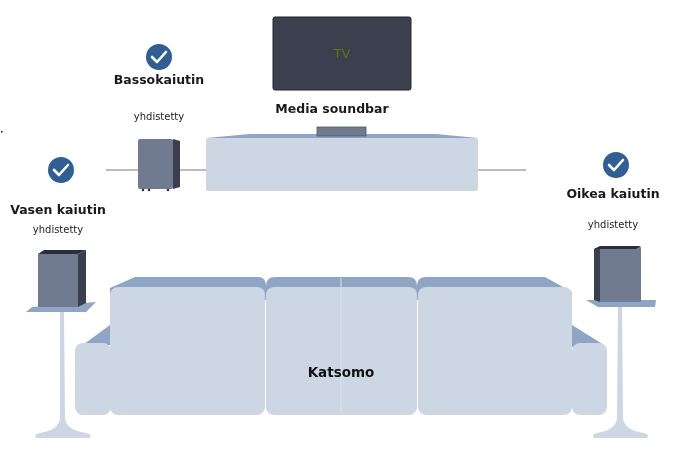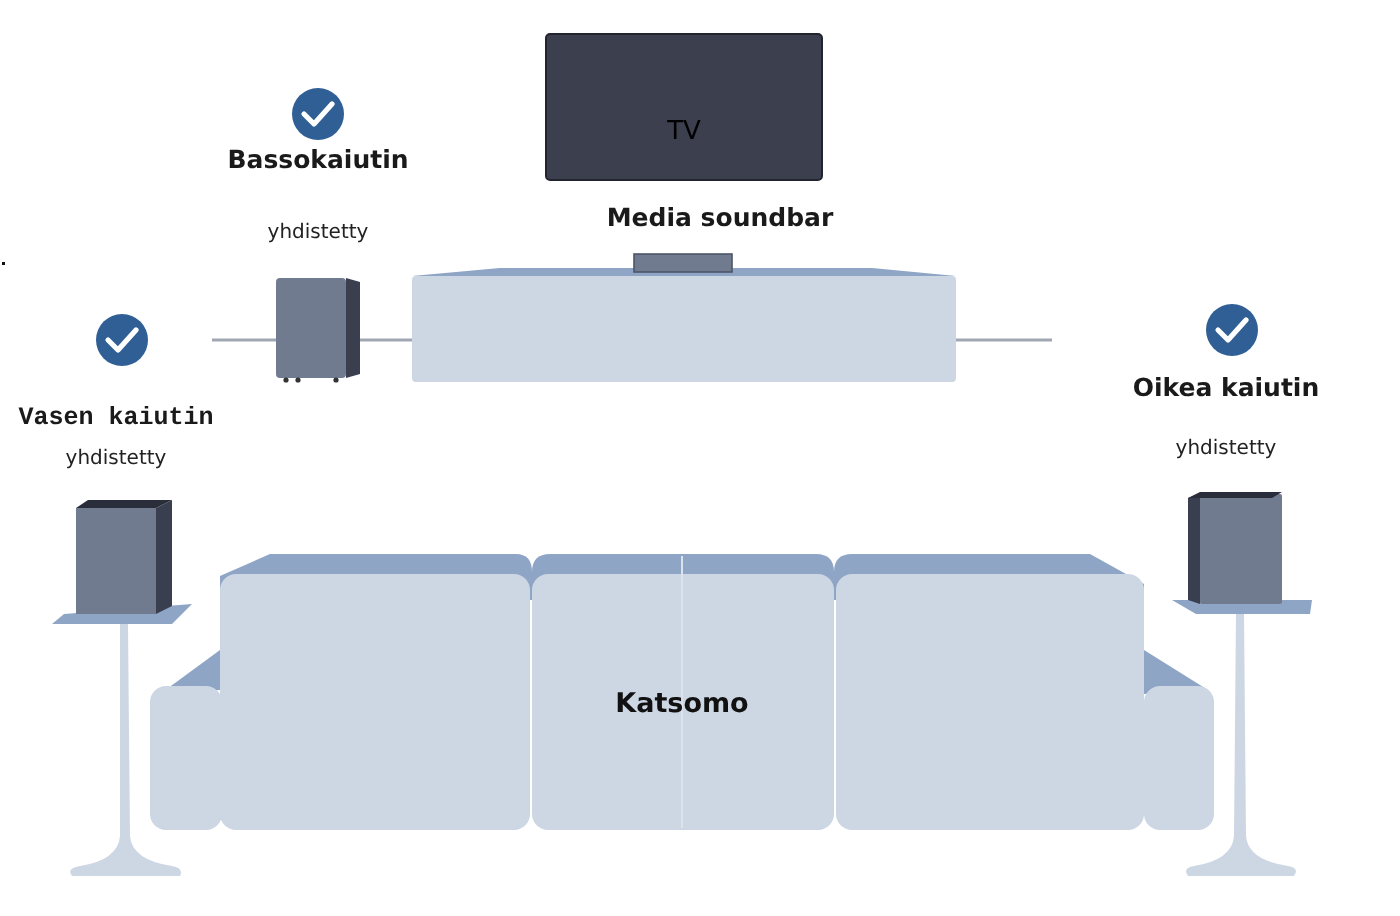--- a/index.html
+++ b/index.html
@@ -1,21 +1,21 @@
 <!DOCTYPE html>
 <html><head>
 <meta charset="utf-8">
 <style>
   html,body{margin:0;padding:0;background:#ffffff;}
   body{width:700px;height:458px;overflow:hidden;position:relative;font-family:"DejaVu Sans","Liberation Sans",sans-serif;}
   svg{position:absolute;left:0;top:0;}
   .lbl{position:absolute;transform:translateX(-50%);white-space:nowrap;text-align:center;color:#1a1a1a;}
   .title{font-weight:bold;font-size:12.5px;}
   .sub{font-size:10px;color:#222;}
-  .tvtext{position:absolute;color:#000000;font-size:13px;transform:translate(-50%,-50%);margin-top:13px;}
+  .tvtext{position:absolute;color:#4d7c0f;font-size:13px;transform:translate(-50%,-50%);}
   .room{position:absolute;font-weight:bold;font-size:13.5px;transform:translate(-50%,-50%);color:#111;}
 </style>
 </head>
 <body>
 
 <svg width="700" height="458" viewBox="0 0 700 458">
 
   <line x1="106" y1="170" x2="206" y2="170" stroke="#a0a6b2" stroke-width="1.5"></line>
   <line x1="478" y1="170" x2="526" y2="170" stroke="#a0a6b2" stroke-width="1.5"></line>
 
@@ -82,24 +82,24 @@
   <g>
     <circle cx="616" cy="165" r="13" fill="#2f5f95"></circle>
     <path d="M609,165 L614,170 L623,160" stroke="#fff" stroke-width="2.6" fill="none" stroke-linecap="round" stroke-linejoin="round"></path>
   </g>
 
   <rect x="1" y="131" width="1.5" height="1.5" fill="#111"></rect>
 </svg>
 
 <div class="tvtext" style="left:342px;top:53px;">TV</div>
 
-<div class="lbl title" style="left:360px;top:101px;">Media soundbar</div>
+<div class="lbl title" style="left:332px;top:101px;">Media soundbar</div>
 
 <div class="lbl title" style="left:159px;top:72px;">Bassokaiutin</div>
 <div class="lbl sub" style="left:159px;top:111px;">yhdistetty</div>
 
-<div class="lbl title" style="left:58px;top:202px;font-family:Liberation Mono, monospace;">Vasen kaiutin</div>
+<div class="lbl title" style="left:58px;top:202px;">Vasen kaiutin</div>
 <div class="lbl sub" style="left:58px;top:224px;">yhdistetty</div>
 
 <div class="lbl title" style="left:613px;top:186px;">Oikea kaiutin</div>
 <div class="lbl sub" style="left:613px;top:219px;">yhdistetty</div>
 
-<div class="room" style="left:341px;top:352px;">Katsomo</div>
+<div class="room" style="left:341px;top:372px;">Katsomo</div>
 
 </body></html>

